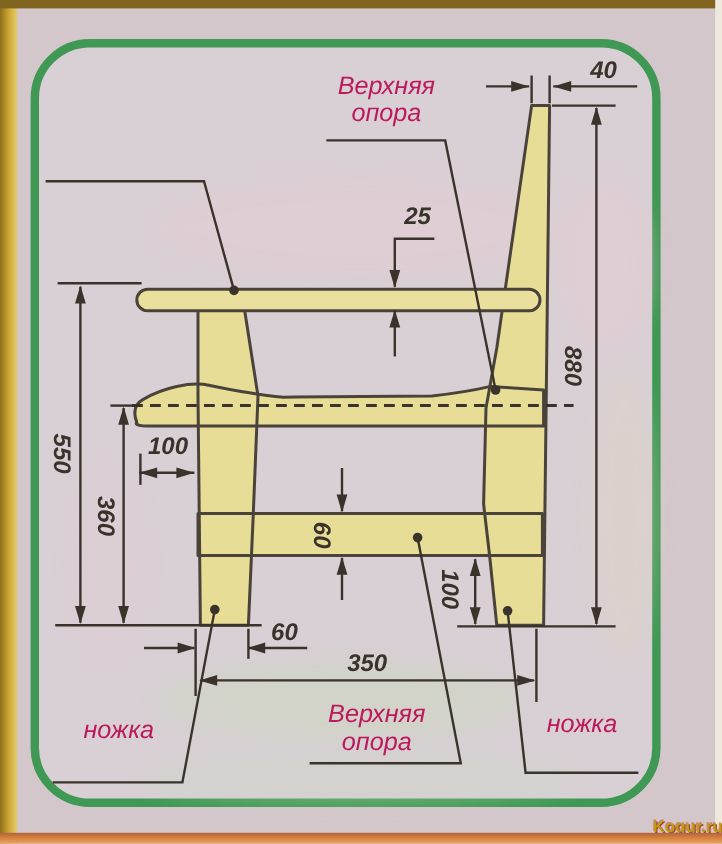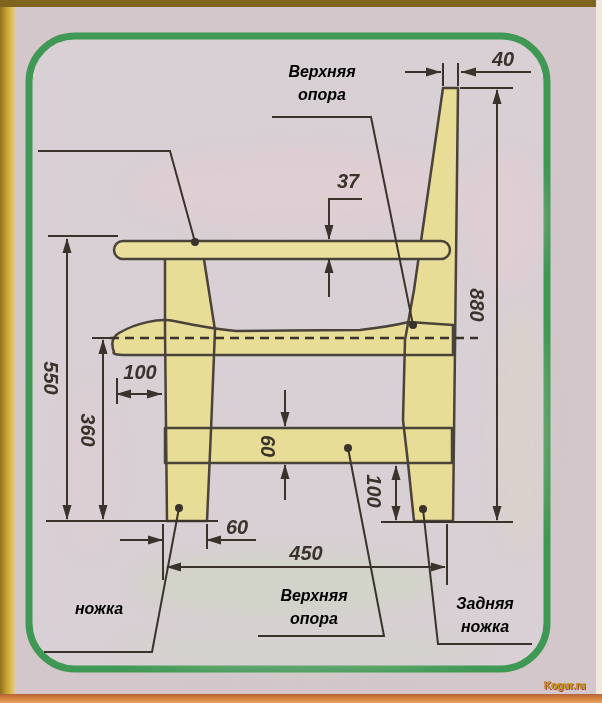--- a/index.html
+++ b/index.html
@@ -7,27 +7,27 @@
   #stage{position:relative;width:602px;height:703px;background:#d3c7cb;overflow:hidden;}
   
   .strip-left{position:absolute;left:0;top:0;width:15px;height:703px;
     background:linear-gradient(90deg,#8f6f1c 0%,#c8a232 45%,#e0c257 80%,#d8c9a5 100%);}
   .strip-top{position:absolute;left:0;top:0;width:602px;height:7px;background:#7e641d;}
   .strip-bottom{position:absolute;left:0;top:694px;width:602px;height:9px;
     background:linear-gradient(180deg,#b5623a 0%,#d98740 55%,#e8a265 100%);}
   .strip-right{position:absolute;left:596px;top:0;width:6px;height:703px;background:#efe9dd;}
   svg{position:absolute;left:0;top:0;}
   
-  .lbl{position:absolute;color:#000000;font-weight:bold;font-style:italic;
-       font-size:16px;line-height:23px;white-space:nowrap;}
+  .lbl{position:absolute;color:#be185d;font-weight:normal;font-style:italic;
+       font-size:21px;line-height:23px;white-space:nowrap;}
   .lbl.center{text-align:center;white-space:normal;}
   .dim{position:absolute;color:#39332b;font-weight:bold;font-style:italic;
        font-size:20px;line-height:20px;text-align:center;}
   .dim.vert{width:60px;transform:rotate(90deg);transform-origin:center center;}
-  .watermark{position:absolute;font-weight:bold;font-size:10px;color:#c39a12;
+  .watermark{position:absolute;font-weight:bold;font-size:14px;color:#c39a12;
        text-shadow:1px 1px 0 rgba(160,45,30,.85), -0.5px -0.5px 0 rgba(160,45,30,.4);}
 </style>
 </head>
 <body>
 
 <div id="stage">
 
   <div class="strip-left"></div>
   <div class="strip-top"></div>
   <div class="strip-right"></div>
@@ -159,40 +159,39 @@
   <div class="lbl center" style="left:40px;top:597px;width:118px;">
     <div>ножка</div>
   </div>
 
   <div class="lbl center" style="left:256px;top:584px;width:116px;">
     <div>Верхняя</div>
     <div>опора</div>
   </div>
 
   <div class="lbl center" style="left:432px;top:592px;width:106px;">
-    <div>Задняя</div>
     <div>ножка</div>
   </div>
 
   <div class="dim" style="left:486px;top:49px;width:34px;">40</div>
 
-  <div class="dim" style="left:330px;top:171px;width:36px;">37</div>
+  <div class="dim" style="left:330px;top:171px;width:36px;">25</div>
 
   <div class="dim vert" style="left:447px;top:295px;">880</div>
 
   <div class="dim vert" style="left:21px;top:368px;">550</div>
 
   <div class="dim vert" style="left:58px;top:420px;">360</div>
 
   <div class="dim" style="left:117px;top:362px;width:46px;">100</div>
 
   <div class="dim vert" style="left:238px;top:436px;">60</div>
 
   <div class="dim vert" style="left:344px;top:481px;">100</div>
 
   <div class="dim" style="left:220px;top:517px;width:34px;">60</div>
 
-  <div class="dim" style="left:282px;top:543px;width:48px;">450</div>
+  <div class="dim" style="left:282px;top:543px;width:48px;">350</div>
 
   <div class="watermark" style="left:544px;top:680px;">Kogur.ru</div>
 
   <div class="strip-bottom"></div>
 </div>
 
 </body></html>

